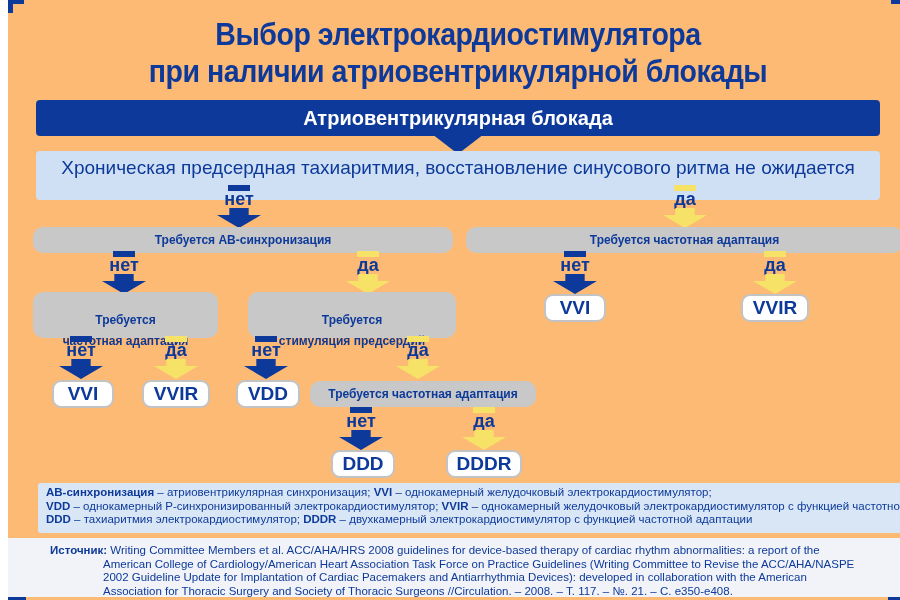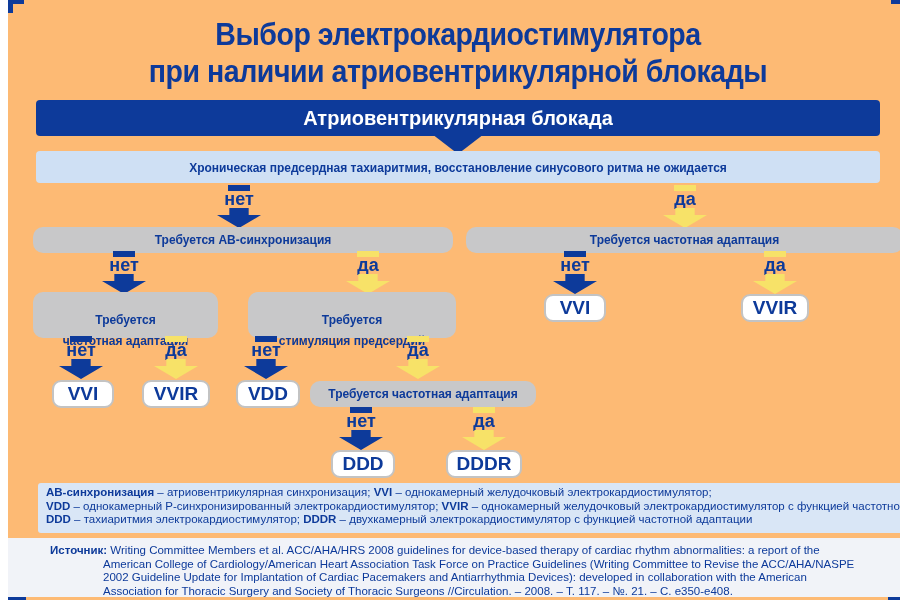--- a/index.html
+++ b/index.html
@@ -26,22 +26,22 @@
   .title{position:absolute;left:0;top:16px;width:900px;text-align:center;
     font-weight:bold;font-size:31px;line-height:37px;letter-spacing:-0.5px;
     transform:scaleX(0.92);color:var(--primary-blue);}
   
   .banner{position:absolute;left:28px;top:100px;width:844px;height:36px;background:var(--primary-blue);
     border-radius:4px;color:#fff;font-weight:bold;font-size:20px;text-align:center;line-height:36px;
     transform-origin:center;}
   .tri{position:absolute;left:424px;top:134px;width:0;height:0;
     border-left:26px solid transparent;border-right:26px solid transparent;border-top:20px solid var(--primary-blue);}
   
-  .cond{position:absolute;left:28px;top:151px;width:844px;height:32px;background:var(--light-blue-box);
-    border-radius:4px;font-weight:bold;font-size:12px;text-align:center;line-height:34px;color:var(--primary-blue);}
+  .cond{position:absolute;left:28px;top:151px;width:844px;height:49px;background:var(--light-blue-box);
+    border-radius:4px;font-weight:normal;font-size:19px;text-align:center;line-height:34px;color:var(--primary-blue);}
   
   .gnode{position:absolute;background:var(--gray-box);border-radius:10px;color:var(--primary-blue);
     font-weight:bold;font-size:12px;text-align:center;}
   .g1{line-height:26px;height:26px;}
   .g2{height:46px;line-height:21px;padding-top:18px;}
   
   .onode{position:absolute;background:#fff;border:2px solid #c3c3c3;border-radius:9px;height:28px;
     font-weight:bold;font-size:19px;text-align:center;line-height:24px;color:var(--primary-blue);}
   
   .arrow{position:absolute;width:60px;display:flex;flex-direction:column;align-items:center;}

